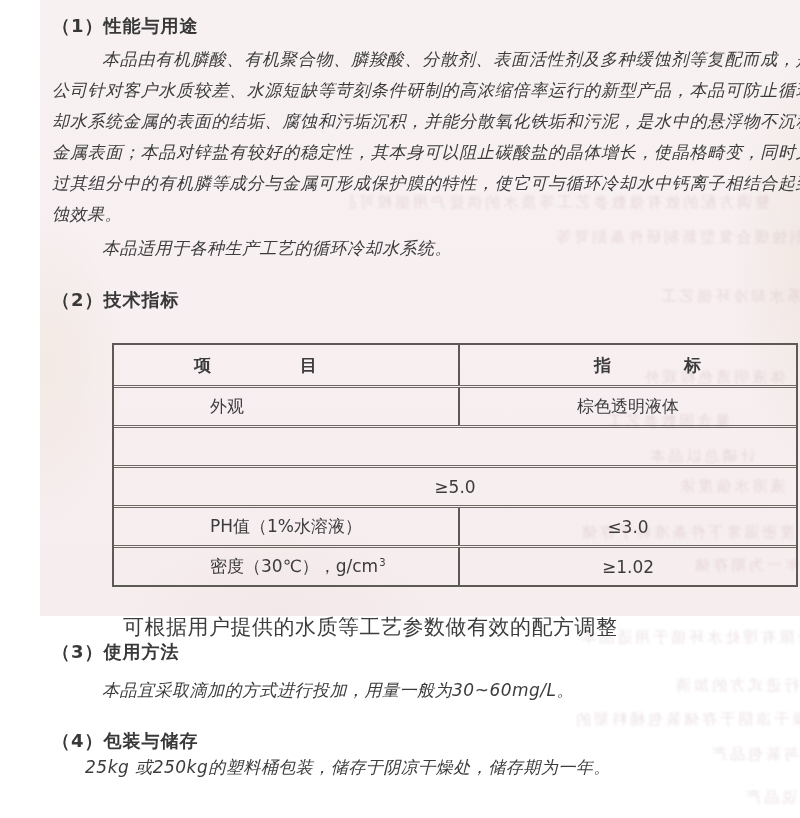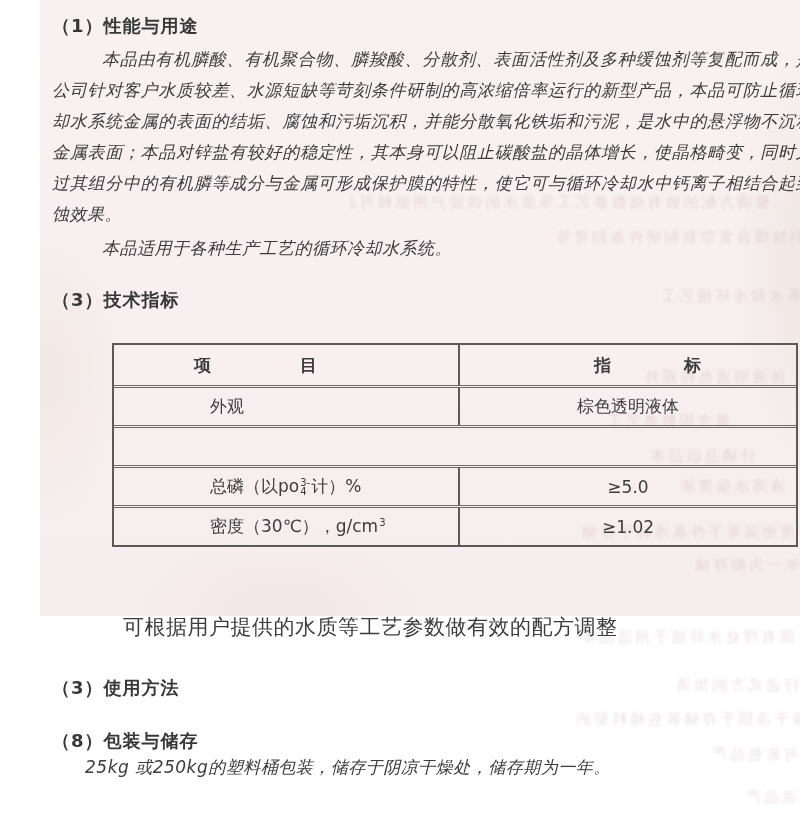--- a/index.html
+++ b/index.html
@@ -119,21 +119,21 @@
   <div class="ghost" style="top:628px;left:295px;width:495px">司公限有理处水环循于用适品本</div>
   <div class="ghost" style="top:676px;left:535px;width:260px">加投行进式方的加滴</div>
   <div class="ghost" style="top:710px;left:355px;width:430px">处燥干凉阴于存储装包桶料塑的</div>
   <div class="ghost" style="top:745px;left:600px;width:195px">存储与装包品产</div>
   <div class="ghost" style="top:788px;left:630px;width:145px">明说品产</div>
 
   <div class="h" style="top:14px">（1）性能与用途</div>
   <p class="body para-main">本品由有机膦酸、有机聚合物、膦羧酸、分散剂、表面活性剂及多种缓蚀剂等复配而成，是我公司针对客户水质较差、水源短缺等苛刻条件研制的高浓缩倍率运行的新型产品，本品可防止循环冷却水系统金属的表面的结垢、腐蚀和污垢沉积，并能分散氧化铁垢和污泥，是水中的悬浮物不沉积在金属表面；本品对锌盐有较好的稳定性，其本身可以阻止碳酸盐的晶体增长，使晶格畸变，同时又通过其组分中的有机膦等成分与金属可形成保护膜的特性，使它可与循环冷却水中钙离子相结合起到缓蚀效果。</p>
   <p class="body line" style="top:233px;left:12px;text-indent:50px;width:779px">本品适用于各种生产工艺的循环冷却水系统。</p>
 
-  <div class="h" style="top:288px">（3）技术指标</div>
+  <div class="h" style="top:288px">（2）技术指标</div>
 
   <div class="spec-table">
     <div class="trow">
       <div class="tcell left headcell">
         <span>项</span>
           <span>目</span>
       </div>
       <div class="tcell right headcell">
         <span>指</span>
           <span>标</span>
@@ -149,45 +149,49 @@
           </span>
           <span></span>
       </div>
       <div class="tcell right">棕色透明液体</div>
     </div>
 
     <div class="trow">
     </div>
 
     <div class="trow">
-      <div class="tcell left">
-        <span>总磷（以po</span>
-          <span class="stack">
-            <span class="st-sup">3-</span>
-            <span class="st-sub">4</span>
-          </span>
-          <span>计）%</span>
-      </div>
       <div class="tcell right">≥5.0</div>
     </div>
 
+    <div class="trow">
+      <div class="tcell left">
+        <span>PH值（1%水溶液）</span>
+          <span class="stack">
+            <span class="st-sup"></span>
+            <span class="st-sub"></span>
+          </span>
+          <span></span>
+      </div>
+      <div class="tcell right">≤3.0</div>
+    </div>
 
     <div class="trow">
       <div class="tcell left">
         <span>密度（30℃），g/cm</span>
           <span class="stack">
             <span class="st-sup">3</span>
             <span class="st-sub"></span>
           </span>
           <span></span>
       </div>
       <div class="tcell right">≥1.02</div>
     </div>
   </div>
 
   <p class="note" style="top:613px;left:83px">可根据用户提供的水质等工艺参数做有效的配方调整</p>
 
-  <div class="h" style="top:676px">（3）使用方法</div>
+  <div class="h" style="top:640px">（3）使用方法</div>
+  <p class="body line" style="top:675px;left:62px">本品宜采取滴加的方式进行投加，用量一般为30~60mg/L。</p>
 
-  <div class="h" style="top:729px">（8）包装与储存</div>
+  <div class="h" style="top:729px">（4）包装与储存</div>
   <p class="body line" style="top:752px;left:45px">25kg 或250kg的塑料桶包装，储存于阴凉干燥处，储存期为一年。</p>
 
 </div>
 
 </body></html>

